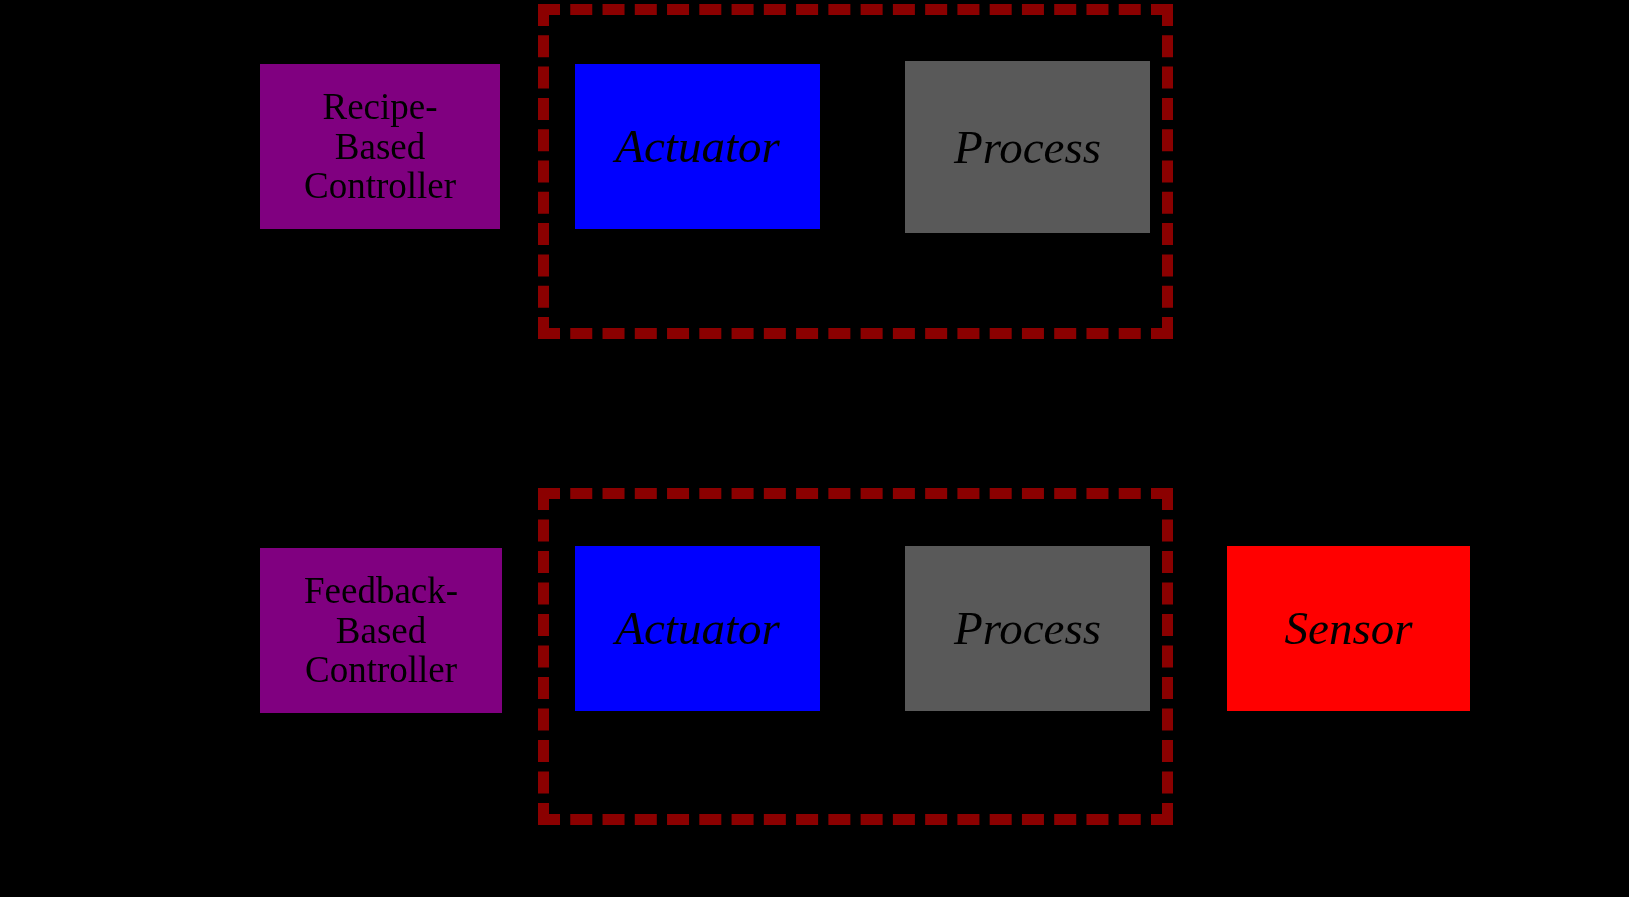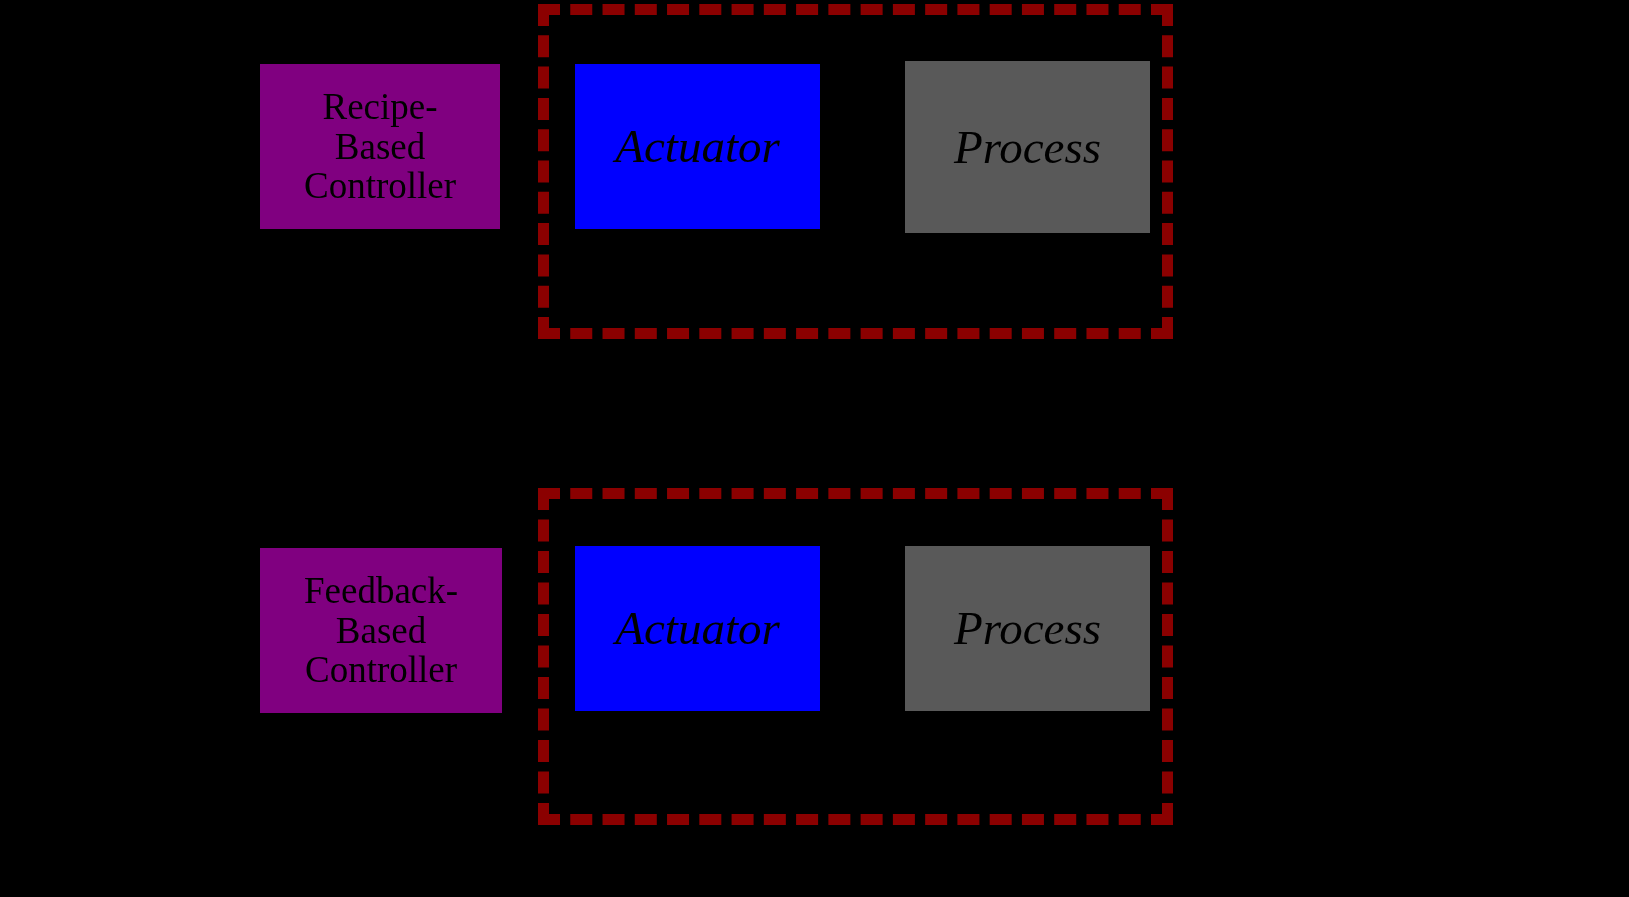--- a/index.html
+++ b/index.html
@@ -65,14 +65,15 @@
   <div class="boundary" style="left: 538px; top: 488px; width: 635px; height: 337px; border-style: dashed; border-color: rgb(139, 0, 0); border-width: 11px;"></div>
 
   <div class="node node-multiline" style="left: 260px; top: 548px; width: 242px; height: 165px; background: rgb(128, 0, 128); color: rgb(0, 0, 0);">Feedback-
 Based
 Controller</div>
 
   <div class="node node-single" style="left: 575px; top: 546px; width: 245px; height: 165px; background: rgb(0, 0, 255); color: rgb(0, 0, 0);">Actuator</div>
 
   <div class="node node-single" style="left: 905px; top: 546px; width: 245px; height: 165px; background: rgb(89, 89, 89); color: rgb(0, 0, 0);">Process</div>
 
+  <div class="node node-single" style="left: 1227px; top: 546px; width: 243px; height: 165px; background: rgb(255, 0, 0); color: rgb(0, 0, 0);">Sensor</div>
 
 </div>
 
 </body></html>

